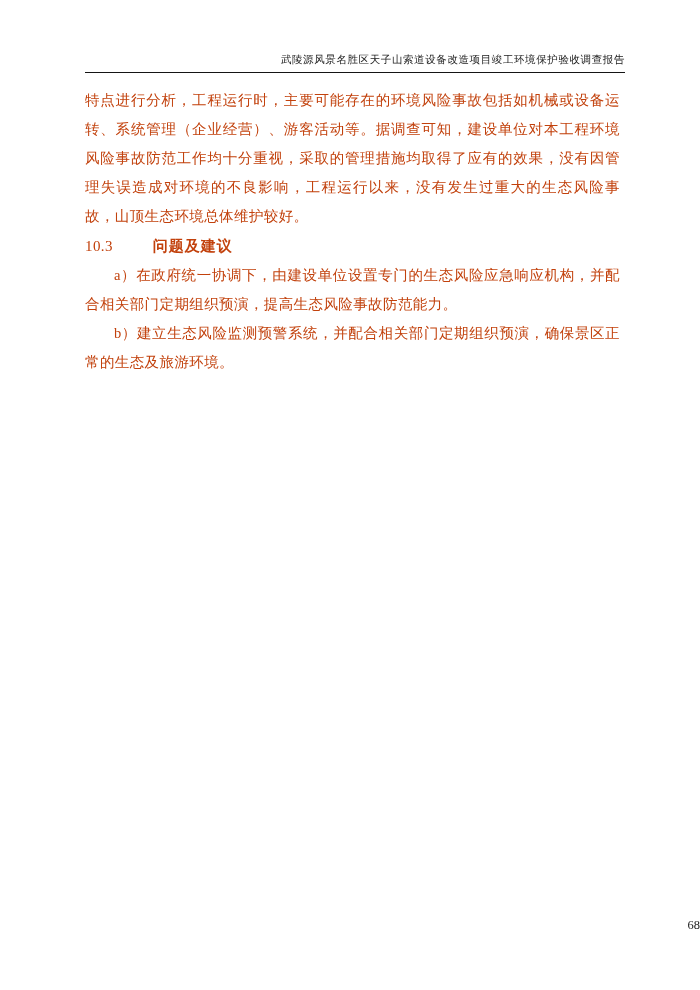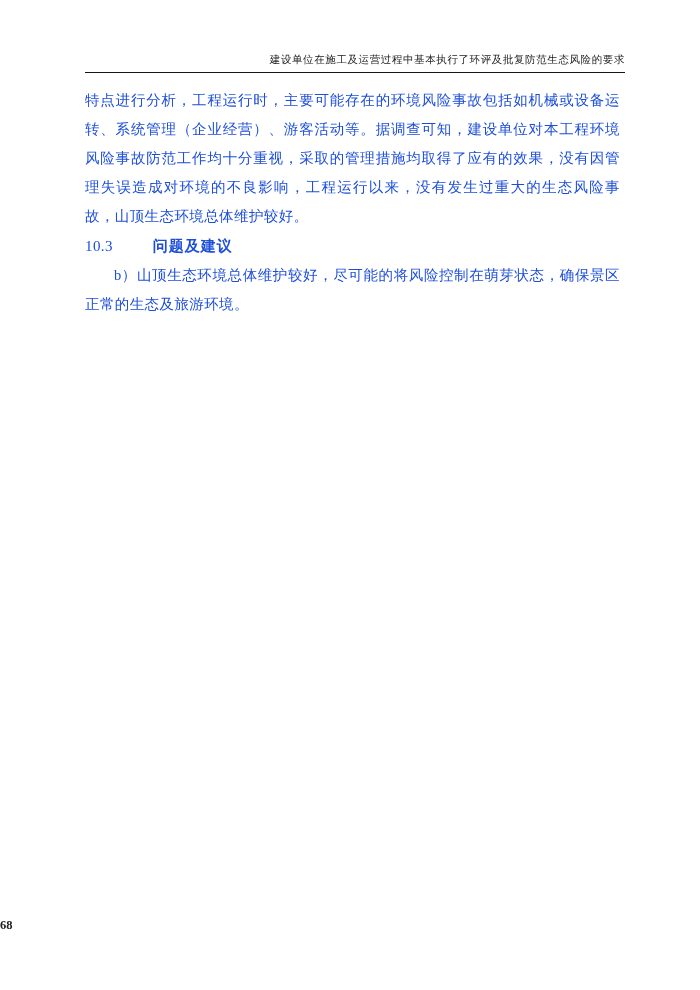--- a/index.html
+++ b/index.html
@@ -30,21 +30,21 @@
   }
   .content {
     position: absolute;
     left: 85px;
     right: 80px;
     top: 86px;
     font-size: 14.5px;
     line-height: 29px;
     text-align: justify;
     letter-spacing: 0.4px;
-    color: #1d4ed8;
+    color: #c2410c;
   }
   .para {
     margin: 0;
     text-indent: 2em;
   }
   .para.no-indent {
     text-indent: 0;
   }
   .heading {
     margin: 0;
@@ -63,44 +63,44 @@
     font-family: "Liberation Sans", "DejaVu Sans", sans-serif;
     font-weight: bold;
     letter-spacing: 1px;
     margin-left: 27px;
   }
   .footer {
     position: absolute;
     left: 0;
     right: 0;
     top: 918px;
-    text-align: left;
+    text-align: right;
     font-size: 12.5px;
     color: #222222;
-    font-weight: bold;
   }
 </style>
 </head>
 <body>
 
 <div class="page">
 
   <div class="header">
-    <span>建设单位在施工及运营过程中基本执行了环评及批复防范生态风险的要求</span>
+    <span>武陵源风景名胜区天子山索道设备改造项目竣工环境保护验收调查报告</span>
   </div>
 
   <div class="content">
     <p class="para no-indent">特点进行分析，工程运行时，主要可能存在的环境风险事故包括如机械或设备运转、系统管理（企业经营）、游客活动等。据调查可知，建设单位对本工程环境风险事故防范工作均十分重视，采取的管理措施均取得了应有的效果，没有因管理失误造成对环境的不良影响，工程运行以来，没有发生过重大的生态风险事故，山顶生态环境总体维护较好。</p>
 
     <h2 class="heading">
       <span class="heading-num">10.3</span><span class="heading-text">问题及建议</span>
     </h2>
 
 
+    <p class="para">a）在政府统一协调下，由建设单位设置专门的生态风险应急响应机构，并配合相关部门定期组织预演，提高生态风险事故防范能力。</p>
 
-    <p class="para">b）山顶生态环境总体维护较好，尽可能的将风险控制在萌芽状态，确保景区正常的生态及旅游环境。</p>
+    <p class="para">b）建立生态风险监测预警系统，并配合相关部门定期组织预演，确保景区正常的生态及旅游环境。</p>
   </div>
 
   <div class="footer">
     <span>68</span>
   </div>
 
 </div>
 
 </body></html>

